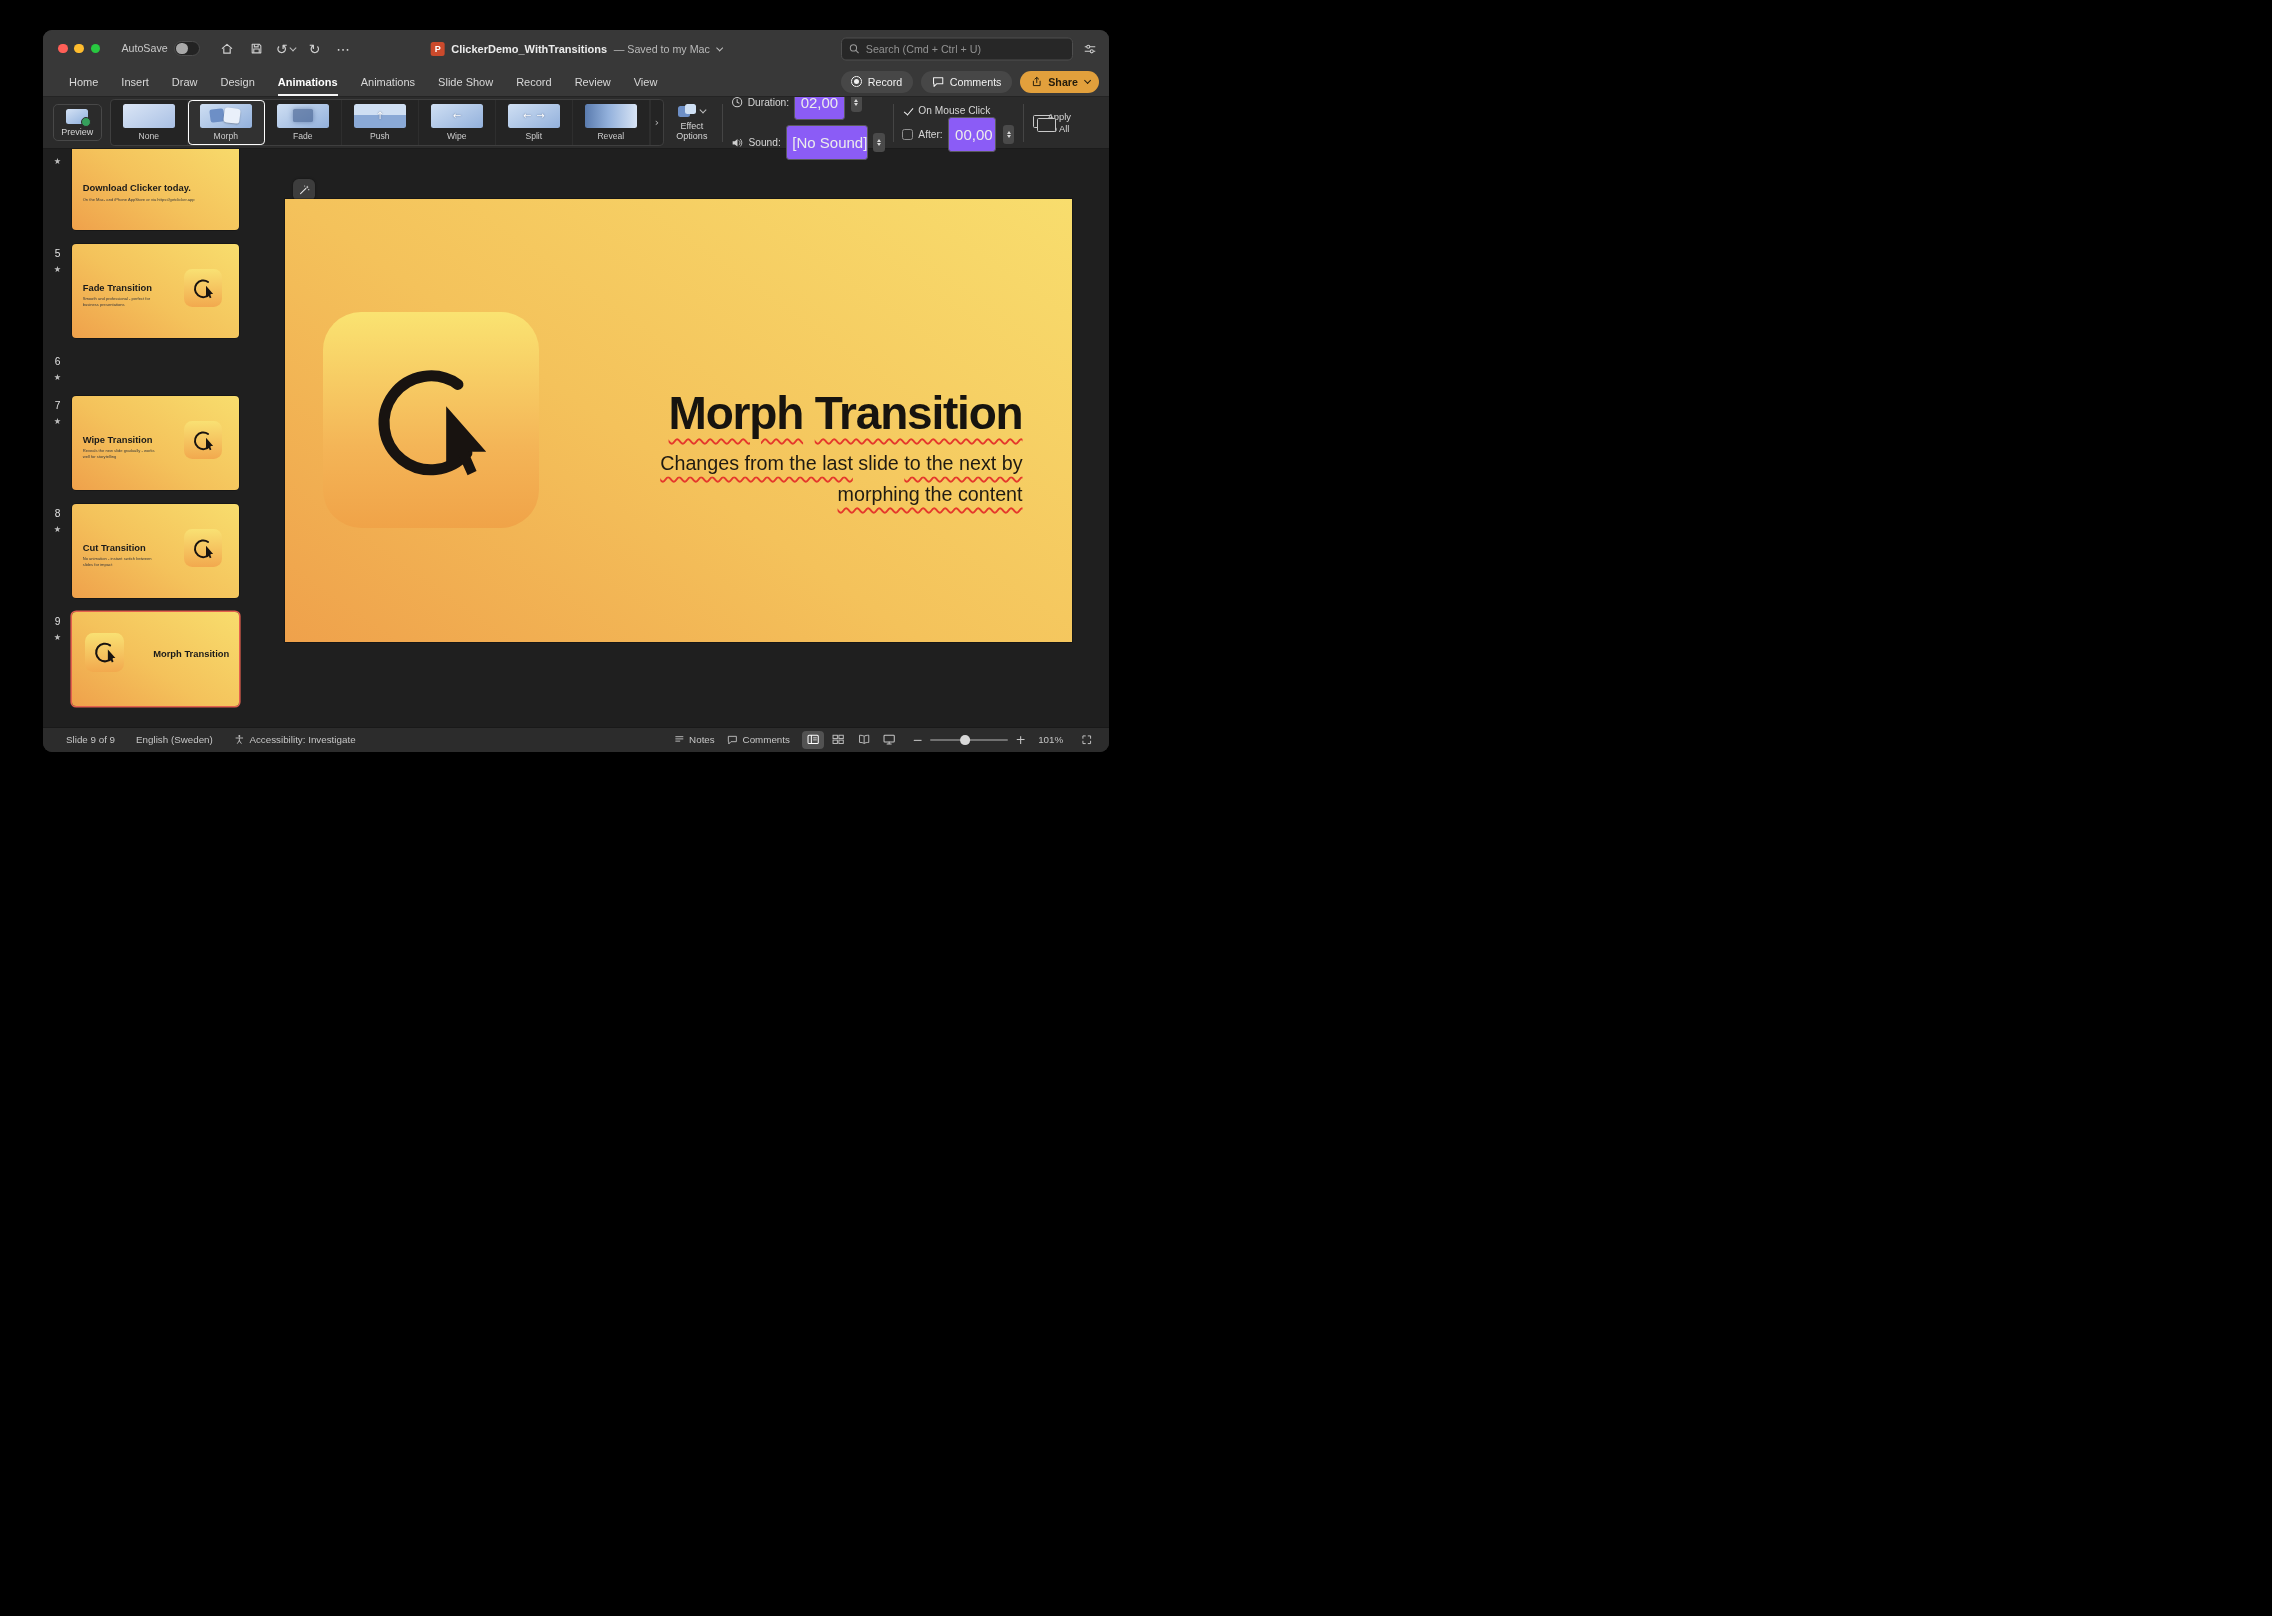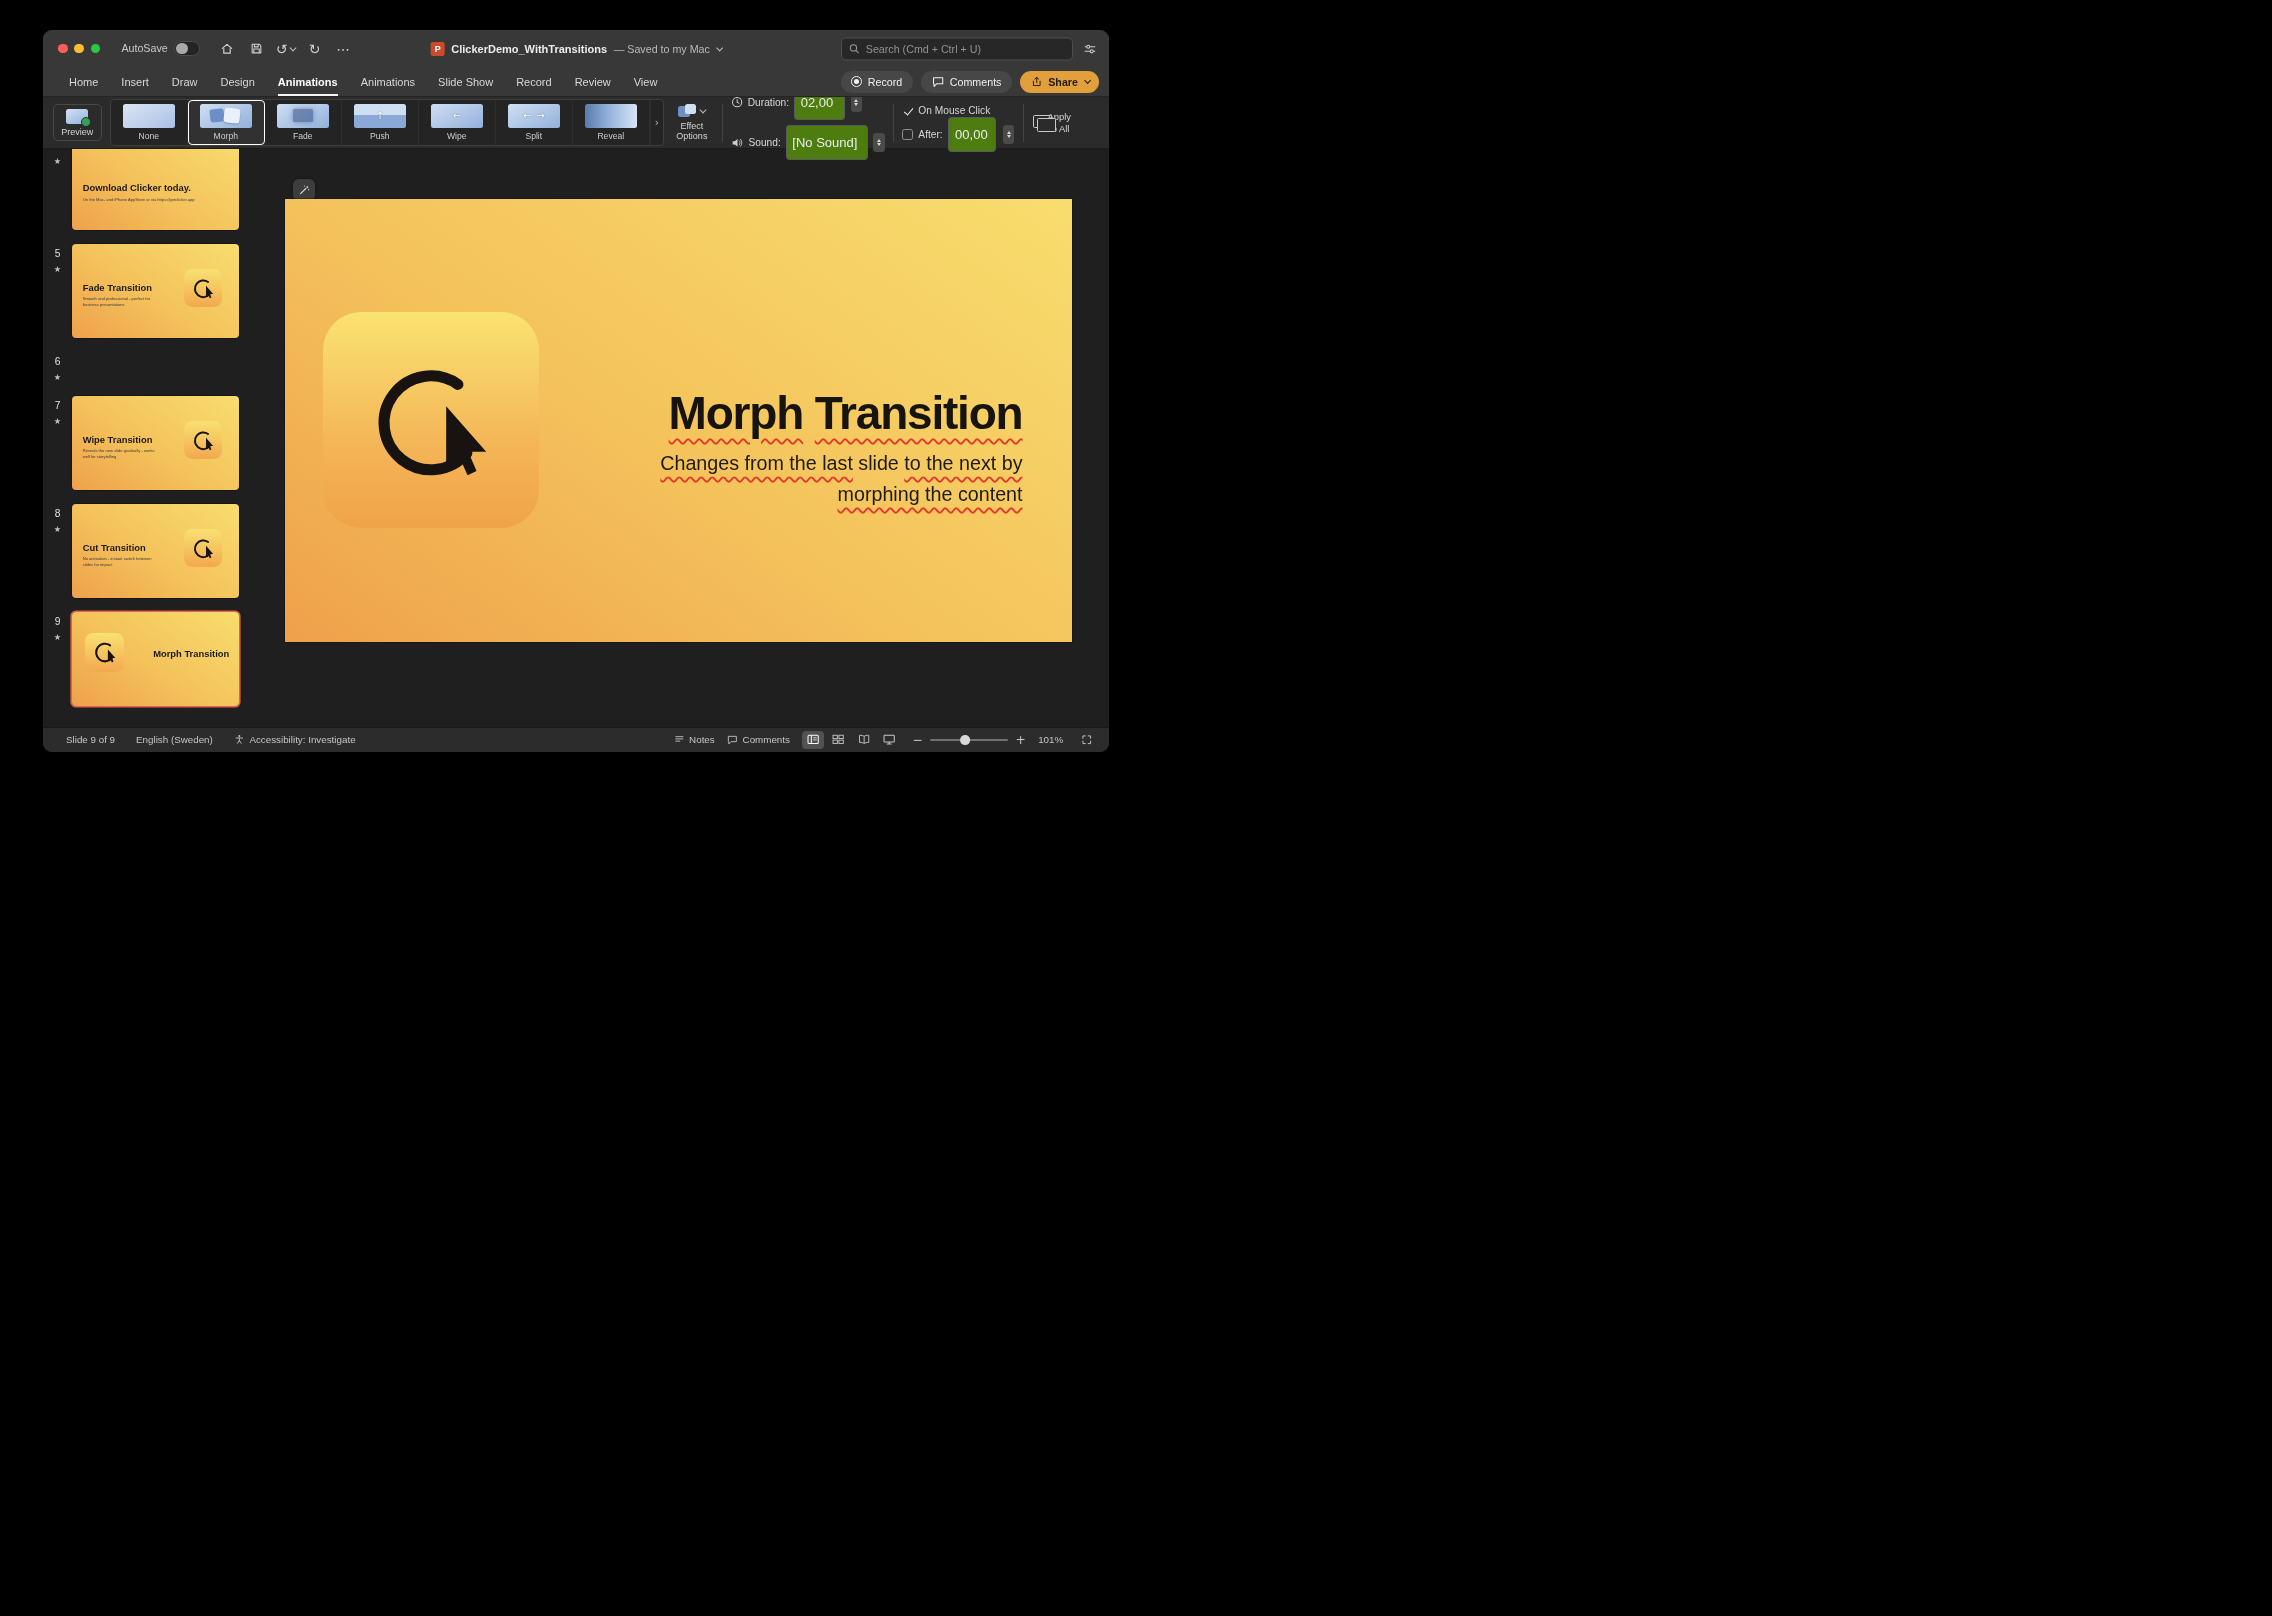--- a/index.html
+++ b/index.html
@@ -56,21 +56,21 @@
   .gthumb.none { background:linear-gradient(150deg,#dbe6f6,#a9c0e4); }
   .gthumb.morph::before { content:""; position:absolute; left:10.7px; top:5.7px; width:14px; height:13px; border-radius:2.5px; background:#6d8fc6; transform:rotate(-7deg); }
   .gthumb.morph::after  { content:""; position:absolute; left:24px; top:4.9px; width:15.6px; height:14.8px; border-radius:3.3px; background:#e9f0fa; transform:rotate(7deg); box-shadow:0 0.8px 1.6px rgba(0,0,0,.3); }
   .gthumb.fade::after { content:""; position:absolute; left:16.4px; top:5.7px; width:19.7px; height:13px; border-radius:1.6px; background:rgba(47,76,128,.55); box-shadow:0 0 4.9px rgba(47,76,128,.5); }
   .gthumb.push { background:linear-gradient(180deg,#cfdff3 0%,#cfdff3 45%,#8aa9d6 45%,#8aa9d6 100%); }
   .gthumb.reveal { background:linear-gradient(90deg,#5a7bae 0%,#93b1dc 45%,#d8e4f5 100%); }
   .gmore { width:13px; display:flex; align-items:center; justify-content:center; color:#b9b9b9; font-size:10.7px; border-left:0.8px solid #2e2e2e; font-family:"DejaVu Sans",sans-serif; }
   .vsep { width:0.8px; height:38px; background:#454545; margin:0 8.2px; flex:none; }
   .grp { display:flex; flex-direction:column; gap:4.9px; }
   .grow { display:flex; align-items:center; gap:4.9px; color:#d6d6d6; font-size:10.2px; white-space:nowrap; }
-  .field { height:35px; background:#4d7c0f; border:0.8px solid #5a5a5a; border-radius:3.3px; color:#ececec; font-size:13px; display:flex; align-items:center; padding:0 5.7px; }
+  .field { height:35px; background:#8b5cf6; border:0.8px solid #5a5a5a; border-radius:3.3px; color:#ececec; font-size:15px; display:flex; align-items:center; padding:0 5.7px; }
   .w-dur{width:51px} .w-snd{width:82px} .w-aft{width:48px}
   .stepper { width:11.5px; height:19px; background:#4a4a4a; border-radius:3.3px; margin-left:0.8px; display:flex; flex-direction:column; align-items:center; justify-content:center; gap:1.6px; }
   .tri-up { width:0; height:0; border-left:2.9px solid transparent; border-right:2.9px solid transparent; border-bottom:3.7px solid #d9d9d9; }
   .tri-dn { width:0; height:0; border-left:2.9px solid transparent; border-right:2.9px solid transparent; border-top:3.7px solid #d9d9d9; }
   .checkline { display:flex; align-items:center; gap:5.7px; color:#d6d6d6; font-size:10.2px; white-space:nowrap; height:19px; }
   .cb { width:10.7px; height:10.7px; border:1.1px solid #909090; border-radius:2.5px; position:relative; flex:none; }
   .cb.checked { border-color:transparent; }
   .cb.checked::after { content:""; position:absolute; left:2.9px; top:0; width:4.1px; height:8.2px; border-right:1.6px solid #f2f2f2; border-bottom:1.6px solid #f2f2f2; transform:rotate(40deg); }
   .eo { display:flex; flex-direction:column; align-items:center; gap:2.5px; margin-left:6.6px; color:#d6d6d6; font-size:9px; line-height:1.15; text-align:center; width:43px; }
   .eo-top { display:flex; align-items:center; gap:4.1px; }

